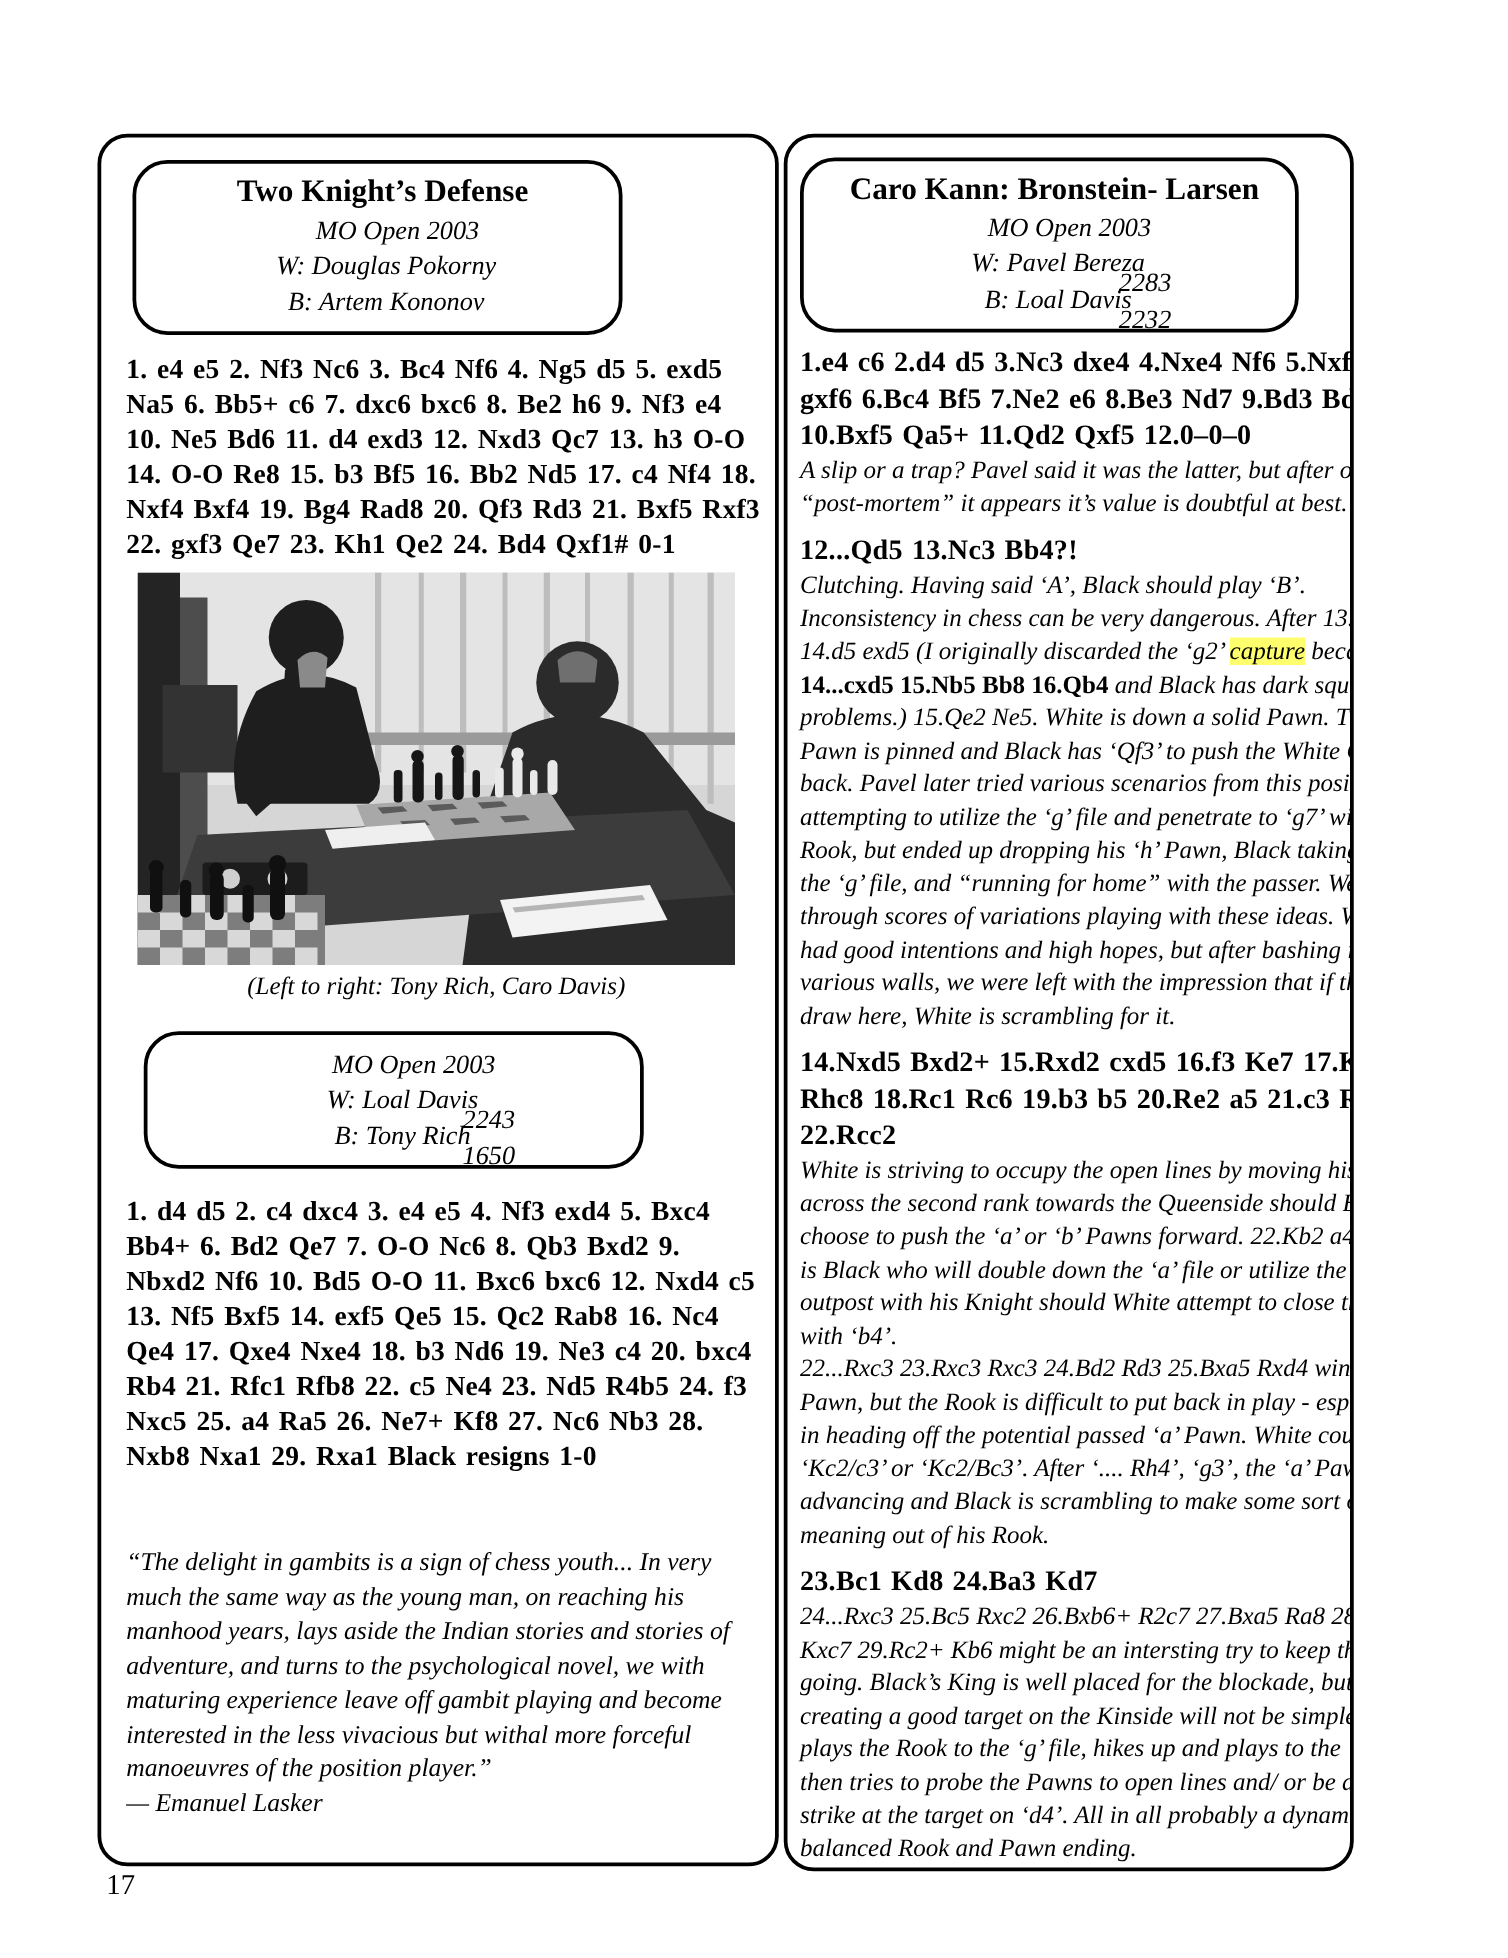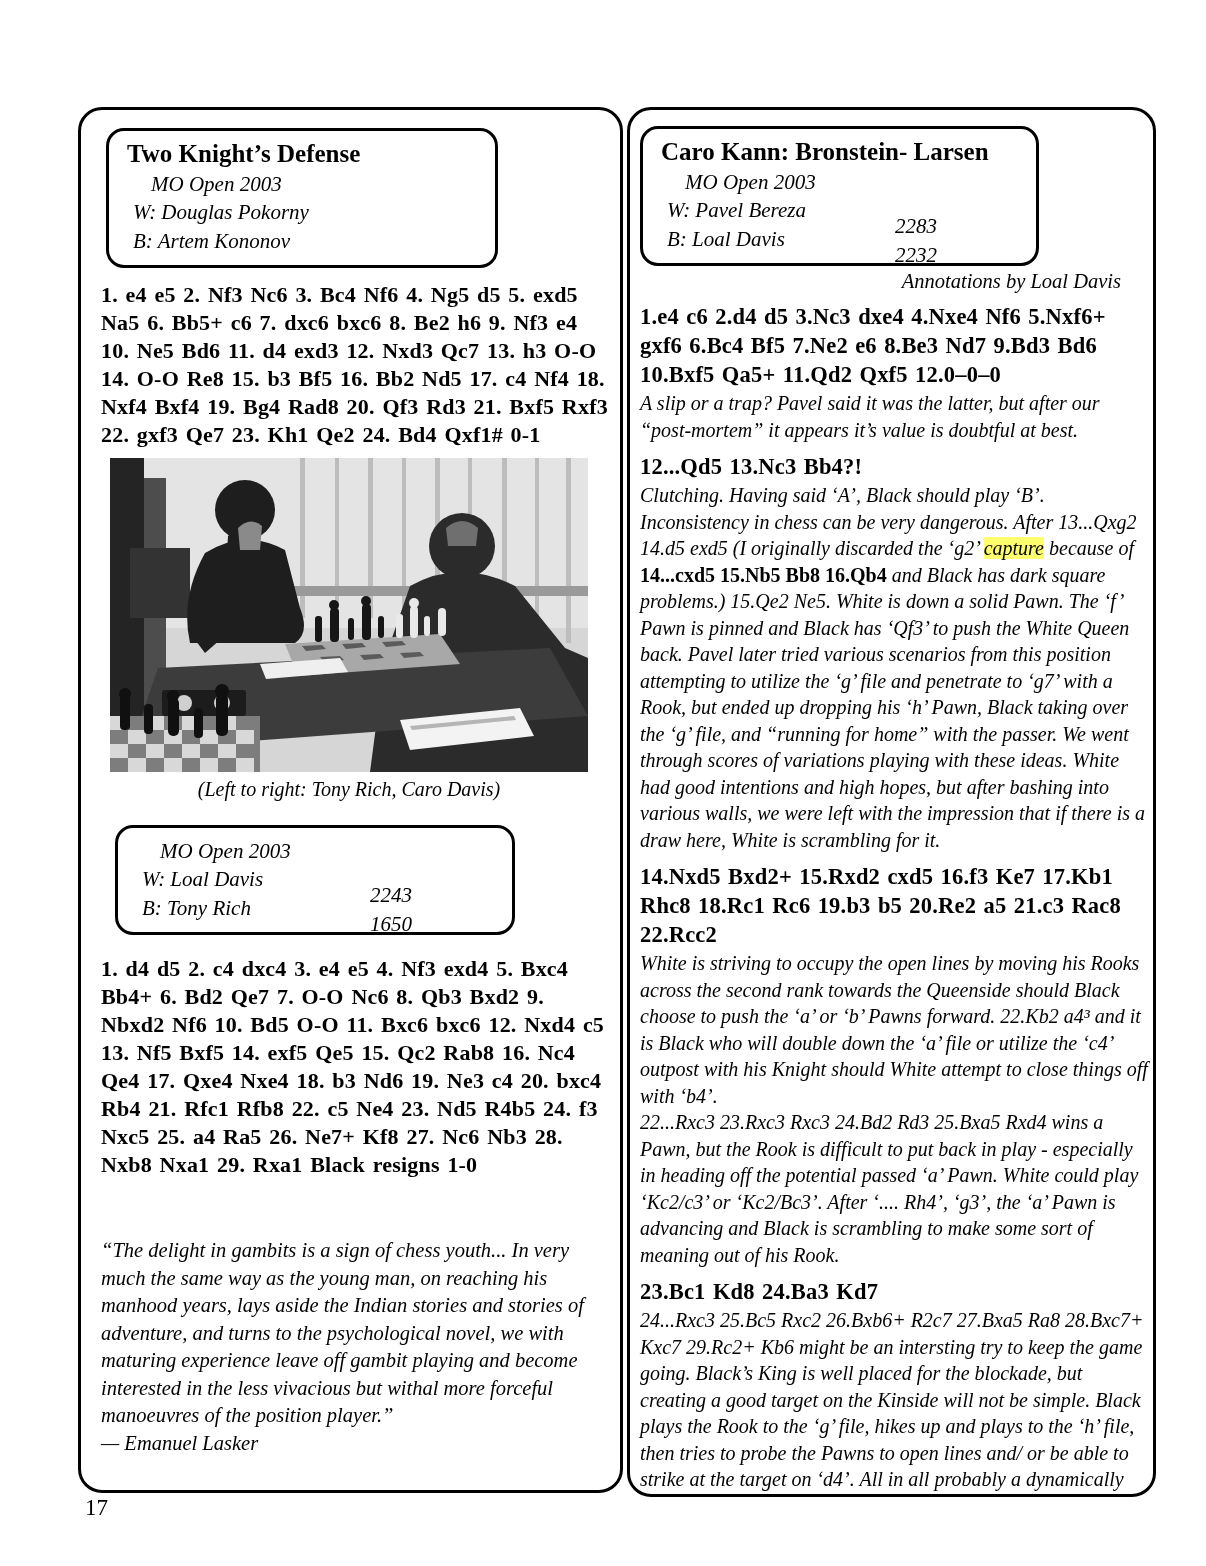--- a/index.html
+++ b/index.html
@@ -13,27 +13,28 @@
     overflow:hidden;
   }
   .col-box {
     position:absolute;
     border:3px solid #000;
     border-radius:24px;
     background:#fff;
     overflow:hidden;
   }
   .col-left  { left:78px;  top:107px; width:545px; height:1386px; padding:18px 8px 0 20px; }
-  .col-right { left:627px; top:107px; width:529px; height:1390px; padding:16px 10px 0 10px; }
+  .col-right { left:627px; top:107px; width:456px; height:1390px; padding:16px 10px 0 10px; }
 
   .header-card {
     border:3px solid #000;
-    border-radius:18px;
+    border-radius:28px;
     background:#fff;
     padding:8px 10px 10px 18px;
+    text-align:center;
   }
   .hc1 { width:392px; margin-left:5px; }
   .hc2 { width:400px; margin-left:14px; }
   .hc3 { width:399px; }
   .hc-title { font-weight:bold; font-size:25px; line-height:30px; }
   .hc-event { font-style:italic; font-size:21px; line-height:26px; margin-left:24px; margin-top:2px; }
   .hc-row   { position:relative; font-style:italic; font-size:21px; line-height:27px; margin-left:6px; margin-top:2px; }
   .hc-rating{ position:absolute; left:228px; top:16px; font-style:italic; }
 
   .big-moves {
@@ -248,21 +249,20 @@
       <div class="hc-row">
         <span>W: Pavel Bereza</span>
         <span class="hc-rating">2283</span>
       </div>
       <div class="hc-row">
         <span>B: Loal Davis</span>
         <span class="hc-rating">2232</span>
       </div>
     </div>
 
-    <div class="annot-by">Annotations by Loal Davis</div>
 
     <div class="sections">
         <div class="moves"><span class="b">1.e4 c6 2.d4 d5 3.Nc3 dxe4 4.Nxe4 Nf6 5.Nxf6+ gxf6 6.Bc4 Bf5 7.Ne2 e6 8.Be3 Nd7 9.Bd3 Bd6 10.Bxf5 Qa5+ 11.Qd2 Qxf5 12.0–0–0</span></div>
         <div class="note"><span class="i">A slip or a trap? Pavel said it was the latter, but after our “post-mortem” it appears it’s value is doubtful at best.</span></div>
         <div class="moves"><span class="b">12...Qd5 13.Nc3 Bb4?!</span></div>
         <div class="note"><span class="i">Clutching. Having said ‘A’, Black should play ‘B’. Inconsistency in chess can be very dangerous. After 13...Qxg2 14.d5 exd5 (I originally discarded the ‘g2’ </span><span class="hl" style="background: rgb(255, 255, 110);">capture</span><span class="i"> because of </span><span class="b">14...cxd5 15.Nb5 Bb8 16.Qb4 </span><span class="i">and Black has dark square problems.) 15.Qe2 Ne5. White is down a solid Pawn. The ‘f’ Pawn is pinned and Black has ‘Qf3’ to push the White Queen back. Pavel later tried various scenarios from this position attempting to utilize the ‘g’ file and penetrate to ‘g7’ with a Rook, but ended up dropping his ‘h’ Pawn, Black taking over the ‘g’ file,  and “running for home” with the passer. We went through scores of variations playing with these ideas. White had good intentions and high hopes, but after bashing into various walls, we were left with the impression that if there is a draw here, White is scrambling for it.</span></div>
         <div class="moves"><span class="b">14.Nxd5 Bxd2+ 15.Rxd2 cxd5 16.f3 Ke7 17.Kb1 Rhc8 18.Rc1 Rc6 19.b3 b5 20.Re2 a5 21.c3 Rac8 22.Rcc2</span></div>
         <div class="note"><span class="i">White is striving to occupy the open lines by moving his Rooks across the second rank towards the Queenside should Black choose to push the ‘a’ or ‘b’ Pawns forward. 22.Kb2 a4³ and it is Black who will double down the ‘a’ file or utilize the ‘c4’ outpost with his Knight should White attempt to close things off with ‘b4’.</span></div>
         <div class="note"><span class="i">22...Rxc3 23.Rxc3 Rxc3 24.Bd2 Rd3 25.Bxa5 Rxd4 wins a Pawn, but the Rook is difficult to put back in play - especially in heading off the potential passed ‘a’ Pawn. White could play ‘Kc2/c3’ or ‘Kc2/Bc3’. After ‘.... Rh4’, ‘g3’, the ‘a’ Pawn is advancing and Black is scrambling to make some sort of meaning out of his Rook.</span></div>
         <div class="moves"><span class="b">23.Bc1 Kd8 24.Ba3 Kd7</span></div>

